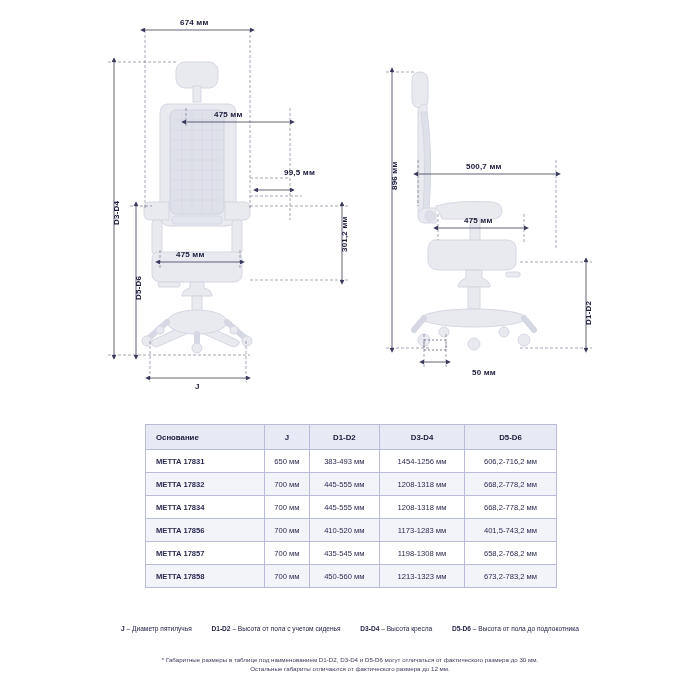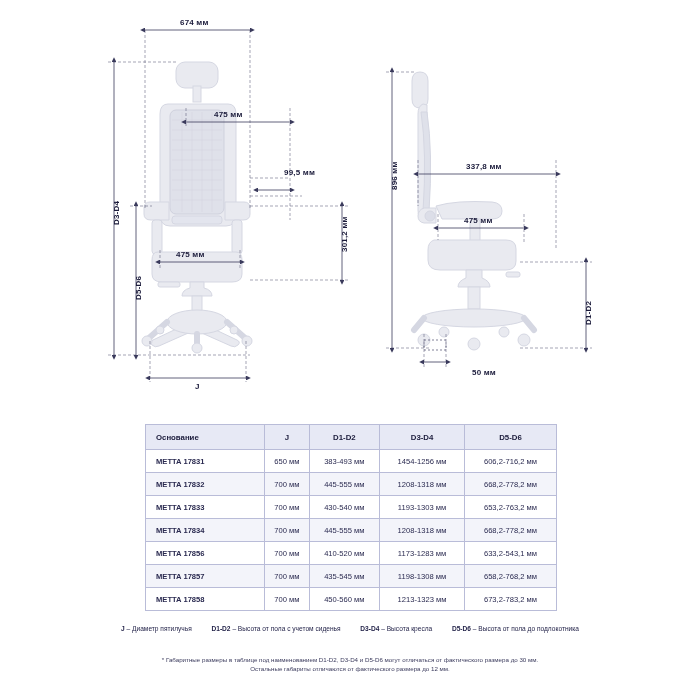--- a/index.html
+++ b/index.html
@@ -297,21 +297,21 @@
     <div class="dimlabel" style="left:180px; top:18px;">674 мм</div>
     <div class="dimlabel" style="left:214px; top:110px;">475 мм</div>
     <div class="dimlabel" style="left:272px; top:168px;padding-left:12px;">99,5 мм</div>
     <div class="dimlabel vert" style="left:340px; top:252px; transform:rotate(-90deg);">301,2 мм</div>
     <div class="dimlabel" style="left:176px; top:250px;">475 мм</div>
     <div class="dimlabel vert" style="left:112px; top:225px; transform:rotate(-90deg);">D3-D4</div>
     <div class="dimlabel vert" style="left:134px; top:300px; transform:rotate(-90deg);">D5-D6</div>
     <div class="dimlabel" style="left:195px; top:382px;">J</div>
 
     <div class="dimlabel vert" style="left:390px; top:190px; transform:rotate(-90deg);">896 мм</div>
-    <div class="dimlabel" style="left:466px; top:162px;">337,8 мм</div>
+    <div class="dimlabel" style="left:466px; top:162px;">500,7 мм</div>
     <div class="dimlabel" style="left:464px; top:216px;">475 мм</div>
     <div class="dimlabel vert" style="left:584px; top:325px; transform:rotate(-90deg);">D1-D2</div>
     <div class="dimlabel" style="left:424px; top:368px;margin-left:48px;">50 мм</div>
   </div>
 
   <div class="table-wrap">
     <table class="specs">
       <thead>
         <tr>
           <th class="first">Основание</th>
@@ -330,39 +330,32 @@
           <td>606,2-716,2 мм</td>
         </tr>
         <tr>
           <td class="first">METTA 17832</td>
           <td>700 мм</td>
           <td>445-555 мм</td>
           <td>1208-1318 мм</td>
           <td>668,2-778,2 мм</td>
         </tr>
         <tr>
-          <td class="first">METTA 17833</td>
-          <td>700 мм</td>
-          <td>430-540 мм</td>
-          <td>1193-1303 мм</td>
-          <td>653,2-763,2 мм</td>
-        </tr>
-        <tr>
           <td class="first">METTA 17834</td>
           <td>700 мм</td>
           <td>445-555 мм</td>
           <td>1208-1318 мм</td>
           <td>668,2-778,2 мм</td>
         </tr>
         <tr>
           <td class="first">METTA 17856</td>
           <td>700 мм</td>
           <td>410-520 мм</td>
           <td>1173-1283 мм</td>
-          <td>633,2-543,1 мм</td>
+          <td>401,5-743,2 мм</td>
         </tr>
         <tr>
           <td class="first">METTA 17857</td>
           <td>700 мм</td>
           <td>435-545 мм</td>
           <td>1198-1308 мм</td>
           <td>658,2-768,2 мм</td>
         </tr>
         <tr>
           <td class="first">METTA 17858</td>

